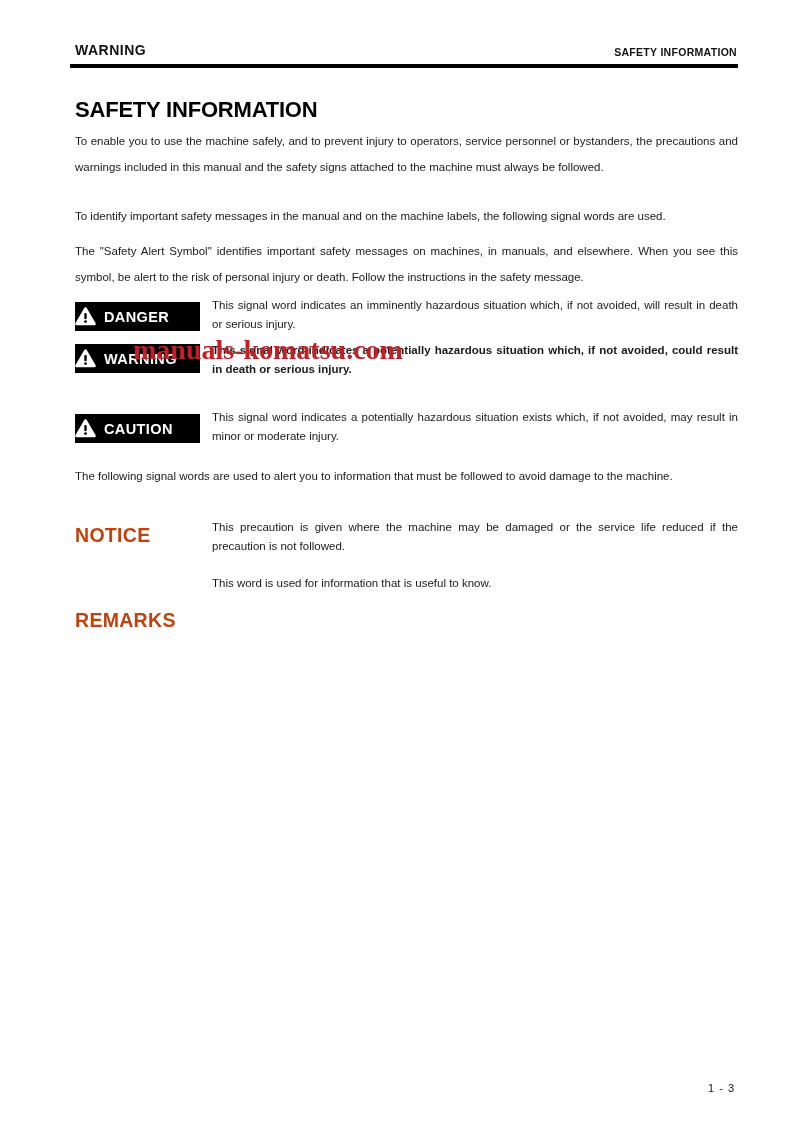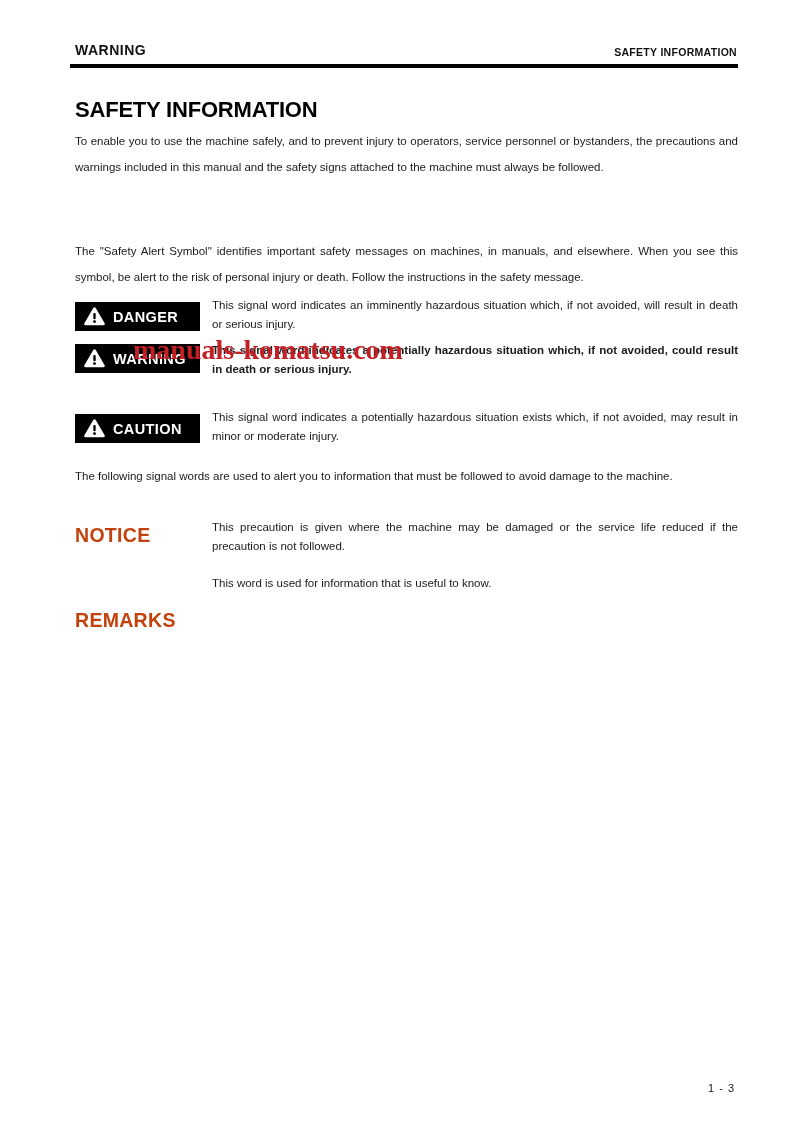--- a/index.html
+++ b/index.html
@@ -39,21 +39,21 @@
   .p-intro   { top:128px; }
   .p-identify{ top:203px; text-align:left; }
   .p-alert   { top:238px; }
   .p-follow  { top:463px; }
   
   .signal-box {
     position:absolute; left:75px;
     width:125px; height:29px;
     background:#000;
     display:flex; align-items:center;
-    padding-left:9px; box-sizing:border-box; gap:8px;
+    box-sizing:border-box; gap:8px;
   }
   .signal-box .lbl {
     color:#fff; font-weight:bold; font-size:14.5px; letter-spacing:0.4px;
     font-family:"Liberation Sans", sans-serif;
   }
   .sig-icon { display:block; flex:0 0 auto; }
   .signal-text {
     position:absolute; left:212px; width:526px;
     font-size:11.5px; line-height:19.2px; text-align:justify; color:#1a1a1a;
   }
@@ -94,20 +94,21 @@
 
 <div class="page">
 
   <div class="hdr-left">WARNING</div>
   <div class="hdr-right">SAFETY INFORMATION</div>
   <div class="hdr-rule"></div>
 
   <h1 class="doc-title">SAFETY INFORMATION</h1>
 
   <div class="para p-intro">To enable you to use the machine safely, and to prevent injury to operators, service personnel or bystanders, the precautions and warnings included in this manual and the safety signs attached to the machine must always be followed.</div>
+  <div class="para p-identify">To identify important safety messages in the manual and on the machine labels, the following signal words are used.</div>
   <div class="para p-alert">The "Safety Alert Symbol" identifies important safety messages on machines, in manuals, and elsewhere. When you see this symbol, be alert to the risk of personal injury or death. Follow the instructions in the safety message.</div>
 
   <div class="signal-box box-danger">
     <svg class="sig-icon" width="21" height="19" viewBox="0 0 21 19">
       <path d="M10.5 1.5 L19.5 17 L1.5 17 Z" fill="#ffffff" stroke="#ffffff" stroke-width="2.6" stroke-linejoin="round"></path>
       <rect x="9.3" y="6" width="2.4" height="6.2" rx="1" fill="#000000"></rect>
       <circle cx="10.5" cy="14.6" r="1.4" fill="#000000"></circle>
     </svg>
     <span class="lbl">DANGER</span>
   </div>

